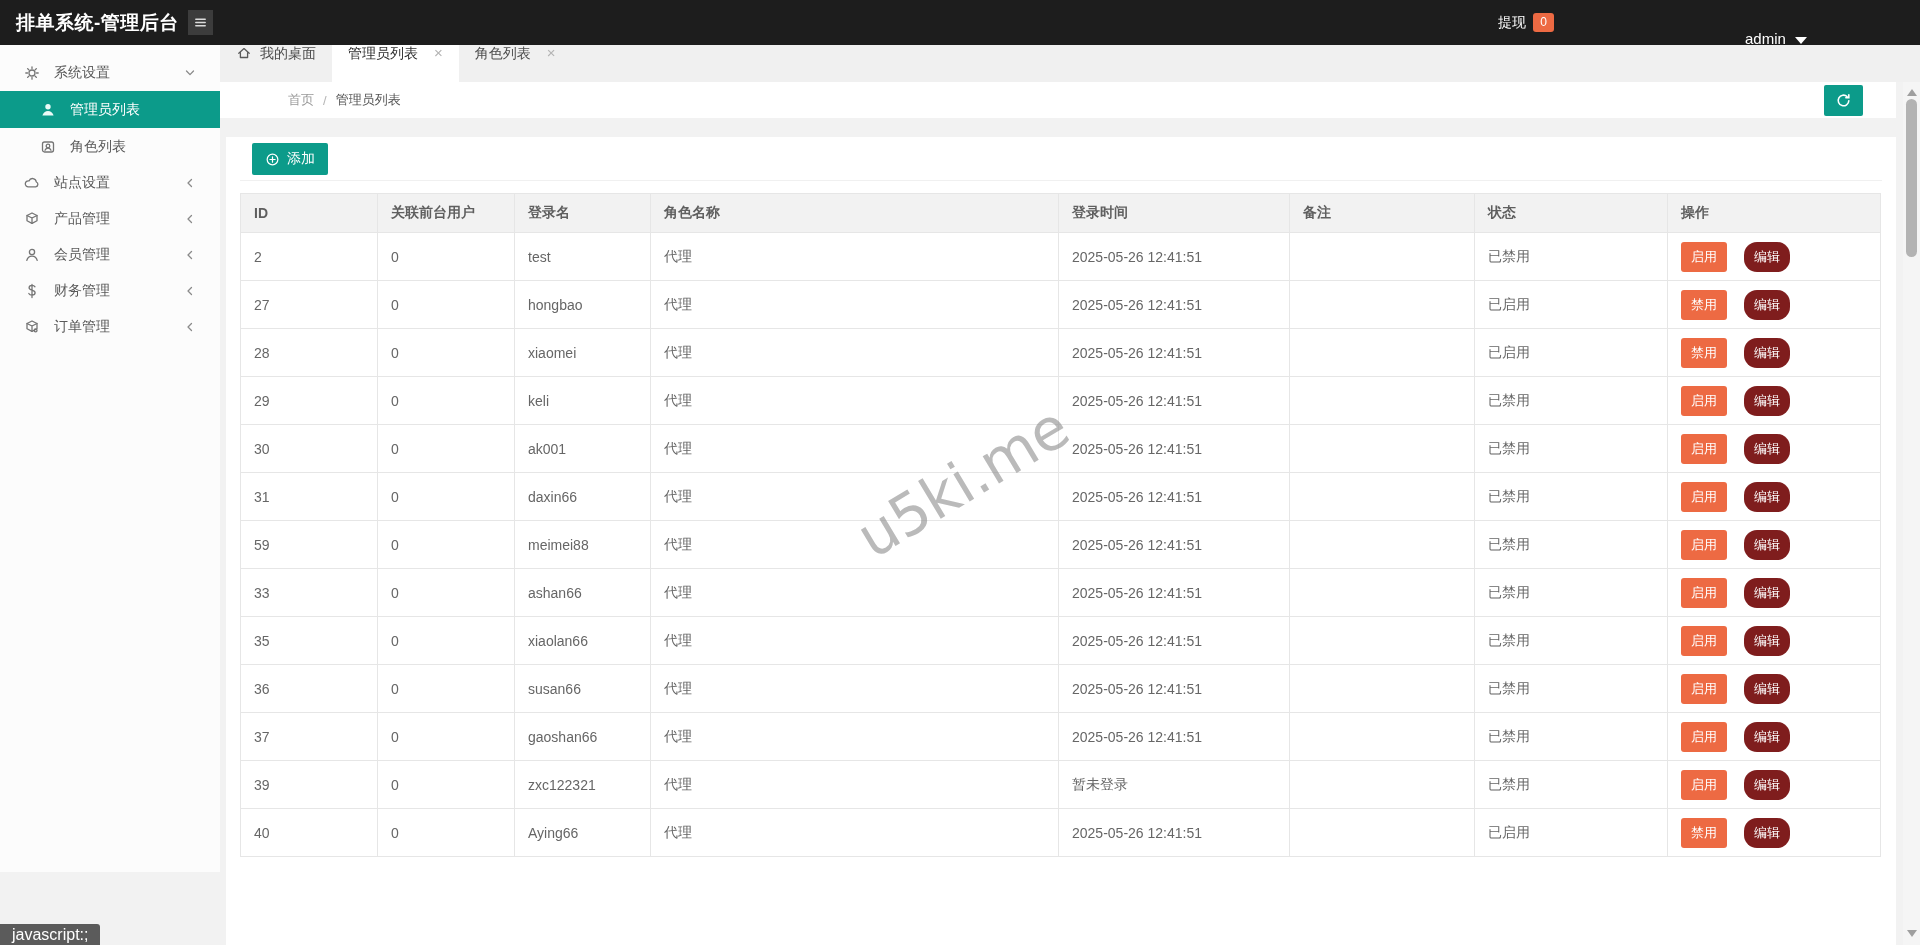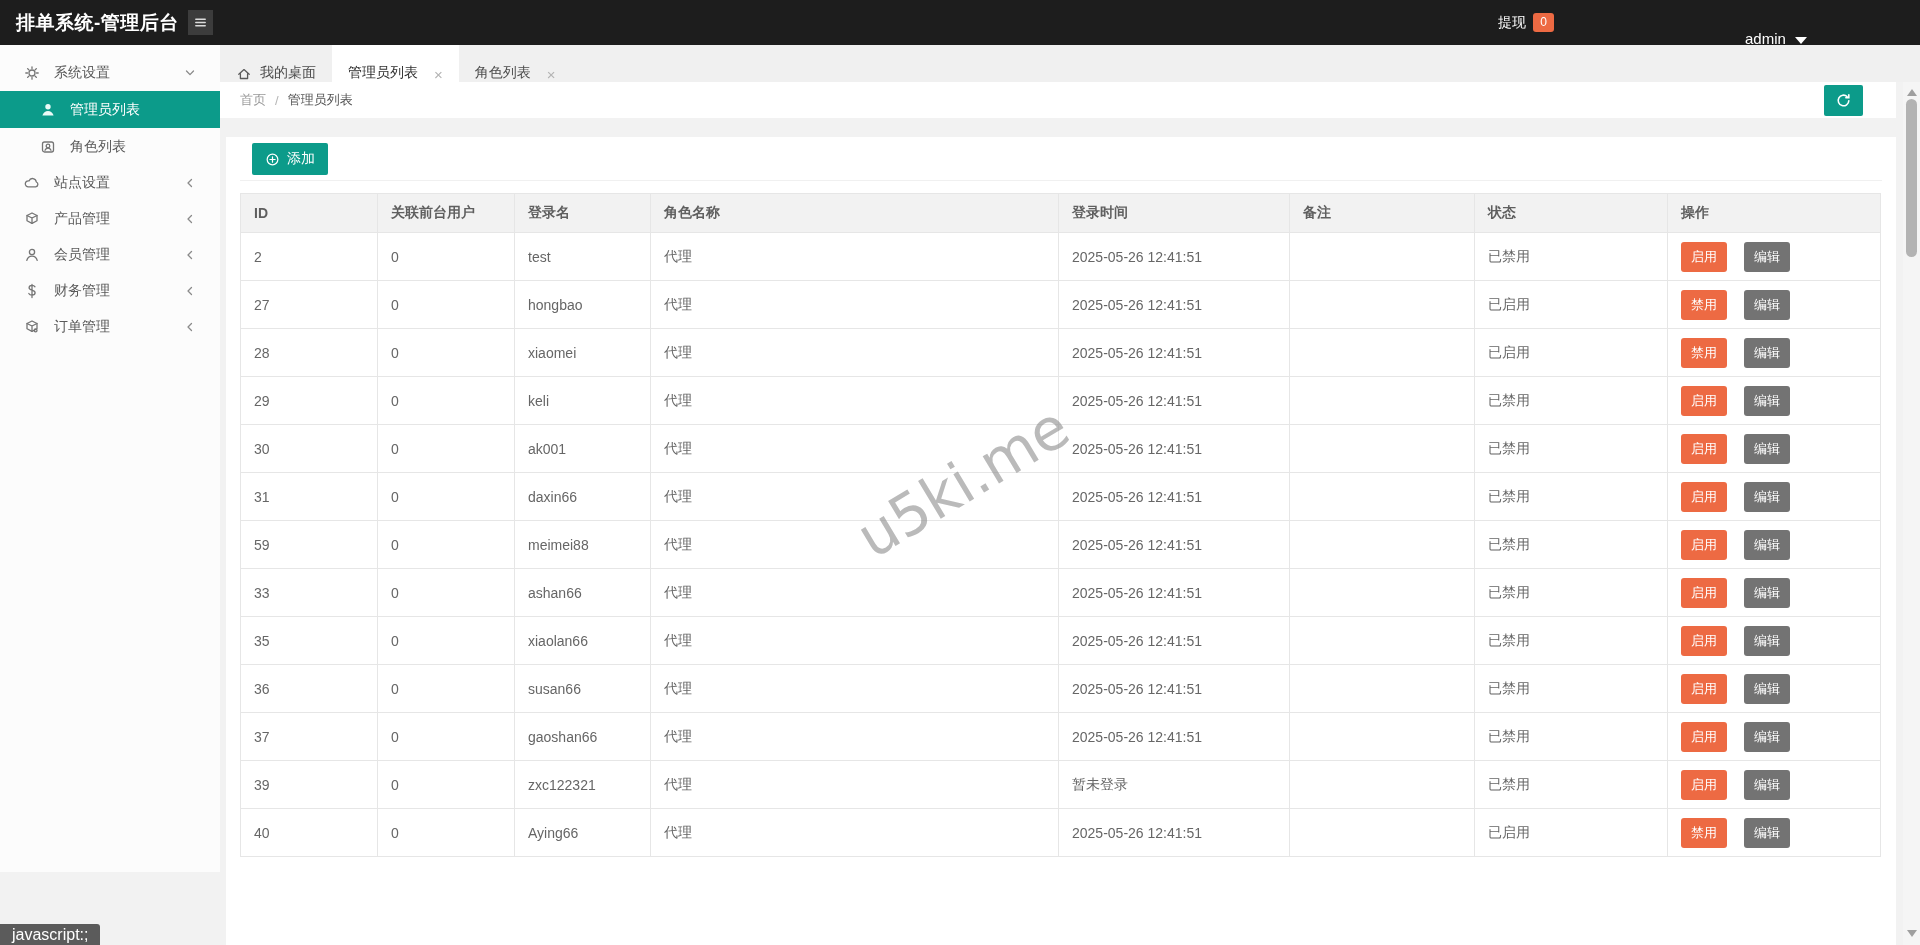--- a/index.html
+++ b/index.html
@@ -20,42 +20,42 @@
   .sidebar{position:absolute;left:0;top:45px;width:220px;height:827px;background:#fcfcfc;z-index:20;padding-top:10px;}
   .side-item{position:relative;height:36px;display:flex;align-items:center;padding-left:22px;font-size:14px;color:#595959;cursor:pointer;}
   .side-item .ic{width:20px;height:16px;margin-right:12px;color:#757575;display:inline-flex;align-items:center;justify-content:center;font-size:15px;line-height:1;}
   .side-item .chev{position:absolute;right:22px;color:#8a8a8a;display:flex;}
   .side-item.active{height:42px;background:#0C9B8A;color:#fff;}
   .side-item.active .ic{color:#eafaf7;}
   .side-item.sub{padding-left:38px;height:37px;}
 
   
   .tabbar{position:absolute;left:220px;top:45px;width:1700px;height:37px;background:#f0f0f0;display:flex;z-index:10;}
-  .tab{display:flex;align-items:flex-end;height:37px;padding:0 16px;font-size:14px;color:#4c4c4c;gap:8px;cursor:pointer;}
+  .tab{display:flex;align-items:flex-start;height:37px;padding:0 16px;font-size:14px;color:#4c4c4c;gap:8px;cursor:pointer;}
   .tab.active{background:#fff;color:#2f2f2f;}
   .tab .tab-close{color:#b3b3b3;font-size:15px;margin-left:8px;line-height:1;}
   .tab .home-ic{display:flex;color:#5a5a5a;}
 
   
   .crumbbar{position:absolute;left:220px;top:82px;width:1676px;height:36px;background:#fff;display:flex;align-items:center;padding-left:20px;font-size:13px;z-index:10;}
-  .crumb-home{color:#9a9a9a;cursor:pointer;}
+  .crumb-home{color:#9a9a9a;cursor:pointer;margin-left:48px;}
   .crumb-sep{color:#b5b5b5;margin:0 9px;}
   .crumb-cur{color:#555;}
   .refresh-btn{position:absolute;right:33px;top:3px;width:39px;height:31px;background:#0C9B8A;border:none;border-radius:2px;color:#fff;display:flex;align-items:center;justify-content:center;cursor:pointer;}
 
   
   .card{position:absolute;left:226px;top:137px;width:1670px;height:830px;background:#fff;padding:6px 14px 0 14px;z-index:5;}
   .add-btn{display:inline-flex;align-items:center;gap:7px;height:32px;padding:0 13px;background:#0C9B8A;color:#fff;border:none;border-radius:2px;font-size:14px;cursor:pointer;margin-left:12px;}
   .card-hr{border:none;border-top:1px solid #f0f0f0;margin-top:5px;}
   table{border-collapse:collapse;table-layout:fixed;width:1641px;margin-top:12px;}
   th{background:#f2f2f2;font-weight:bold;text-align:left;color:#5f5f5f;font-size:14px;height:39px;padding-left:13px;border:1px solid #e6e6e6;}
   td{height:48px;color:#666;font-size:14px;padding-left:13px;border:1px solid #e6e6e6;background:#fff;}
   .btn{display:inline-block;height:30px;line-height:30px;padding:0 10px;border:none;border-radius:3px;color:#fff;font-size:13px;cursor:pointer;margin-right:17px;}
   .btn.orange{background:#ED6A43;}
-  .btn.teal{background:#737373;}
+  .btn.teal{background:#7f1d1d;border-radius:13px;}
 
   
   .watermark{position:absolute;left:963px;top:482px;transform:translate(-50%,-50%) rotate(-31deg);
              font-size:58px;color:#909090;opacity:.62;z-index:15;pointer-events:none;white-space:nowrap;
              font-family:"DejaVu Sans",sans-serif;}
 
   
   .scrollbar{position:absolute;right:0;top:82px;width:17px;height:863px;background:#f5f5f5;z-index:40;}
   .scroll-arrow{position:absolute;left:0;width:17px;height:14px;display:flex;align-items:center;justify-content:center;cursor:pointer;}
   .arrow-up{top:3px;}

